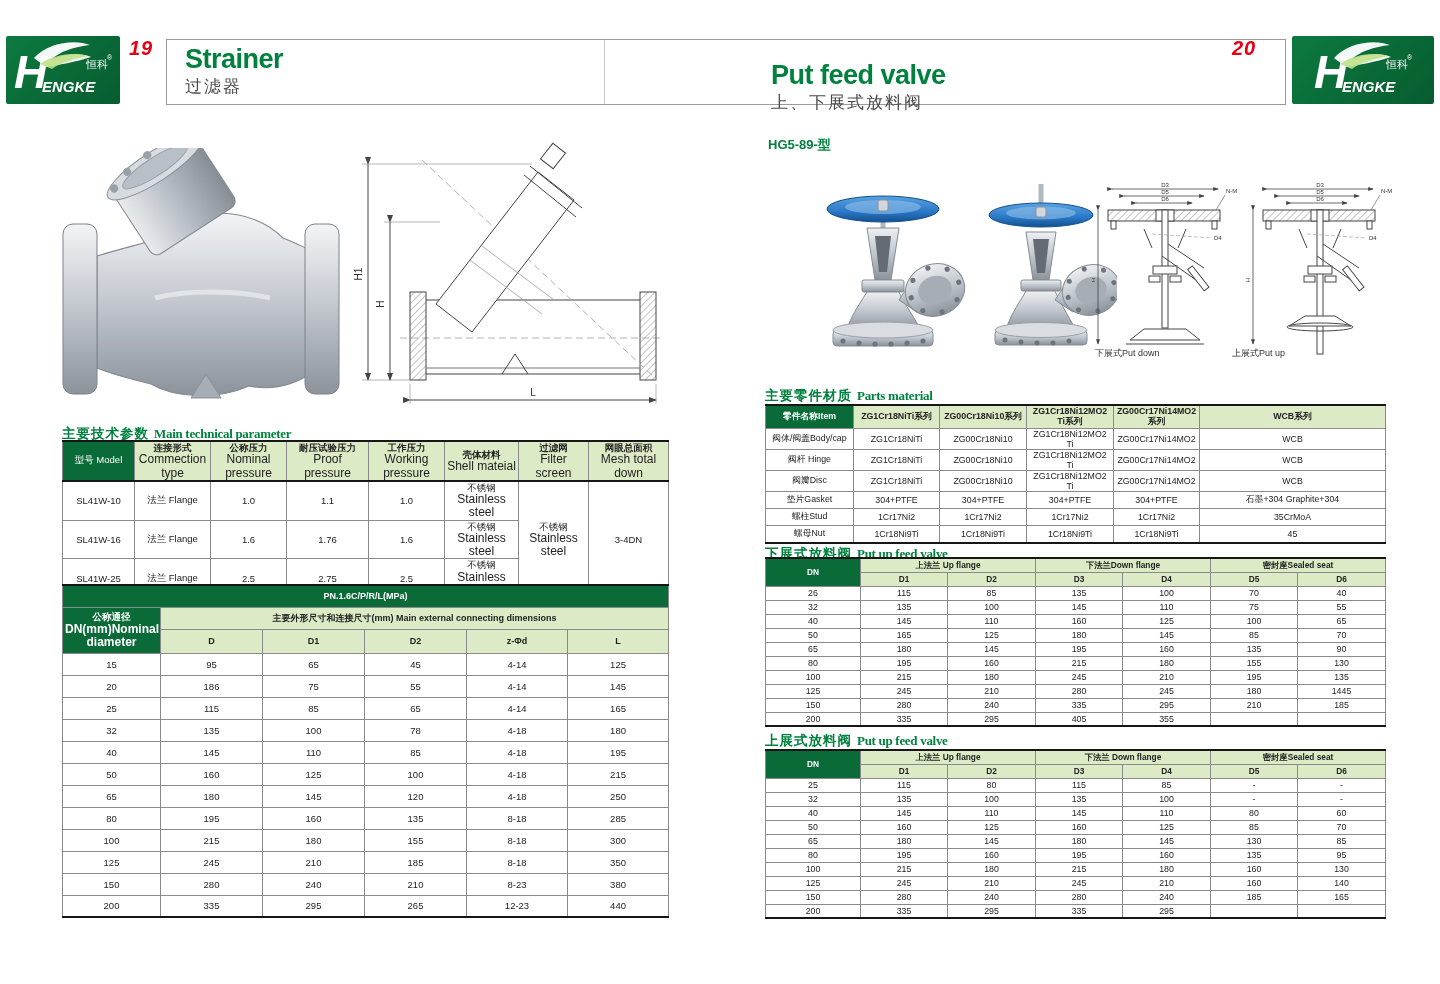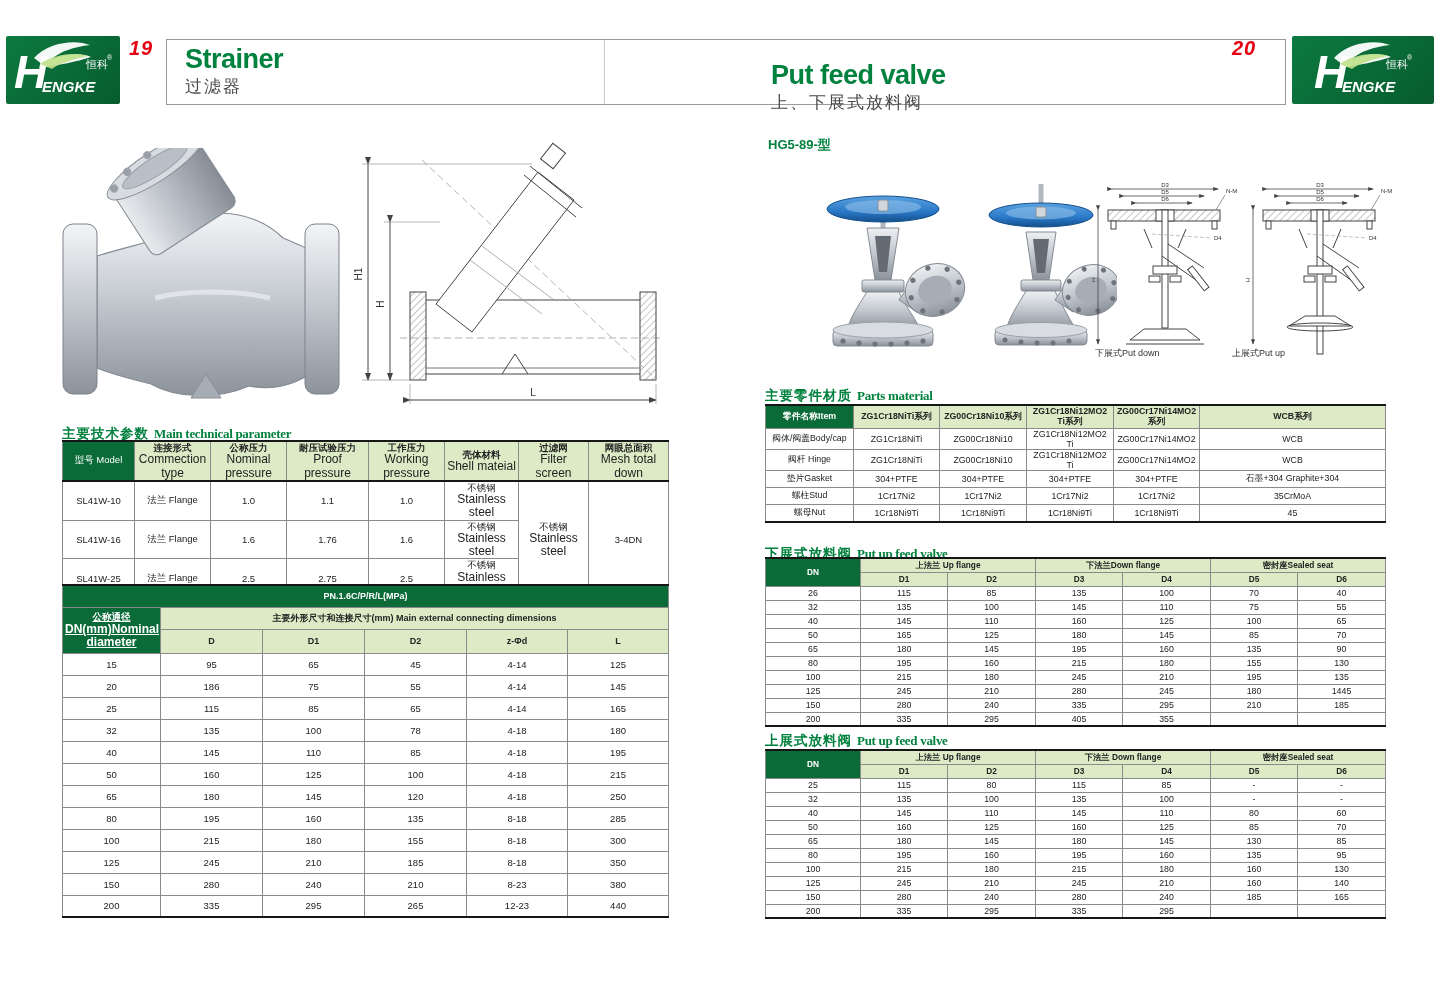--- a/index.html
+++ b/index.html
@@ -20,21 +20,21 @@
   .st-zh{color:#00813e;font-size:13.5px;font-weight:bold;letter-spacing:1px;}
   .st-en{color:#00813e;font-size:13px;font-weight:bold;margin-left:5px;letter-spacing:-0.3px;}
   .model-label{color:#00813e;font-size:13px;font-weight:bold;}
 
   
   table{border-collapse:collapse;table-layout:fixed;}
   .tb{border-top:2px solid #161616;border-bottom:2px solid #161616;}
   .tb th,.tb td{border:1px solid #8a8a8a;text-align:center;vertical-align:middle;
                 color:#222;padding:0 2px;font-weight:normal;overflow:hidden;}
   .dg{background:#0a6b38;color:#fff !important;font-weight:bold;}
-  .dg *{color:#fff !important;text-decoration:underline;}
+  .dg *{color:#fff !important;}
   .lg{background:#dcebc6;}
   .zh2{display:block;font-size:9.5px;font-weight:bold;line-height:1.2;}
   .en2{display:block;font-size:12px;line-height:1.1;}
 
   .t1{width:606px;font-size:9.5px;}
   .t1 thead tr{height:31px;}
   .t1 thead{border-bottom:2px solid #161616;}
   .t1 tbody tr{height:24px;}
 
   .dims{width:606px;font-size:9.5px;}
@@ -568,20 +568,28 @@
         </tr>
         <tr>
           <td>阀杆 Hinge</td>
           <td>ZG1Cr18NiTi</td>
           <td>ZG00Cr18Ni10</td>
           <td>ZG1Cr18Ni12MO2 Ti</td>
           <td>ZG00Cr17Ni14MO2</td>
           <td>WCB</td>
         </tr>
         <tr>
+          <td>阀瓣Disc</td>
+          <td>ZG1Cr18NiTi</td>
+          <td>ZG00Cr18Ni10</td>
+          <td>ZG1Cr18Ni12MO2 Ti</td>
+          <td>ZG00Cr17Ni14MO2</td>
+          <td>WCB</td>
+        </tr>
+        <tr>
           <td>垫片Gasket</td>
           <td>304+PTFE</td>
           <td>304+PTFE</td>
           <td>304+PTFE</td>
           <td>304+PTFE</td>
           <td>石墨+304 Graphite+304</td>
         </tr>
         <tr>
           <td>螺柱Stud</td>
           <td>1Cr17Ni2</td>

